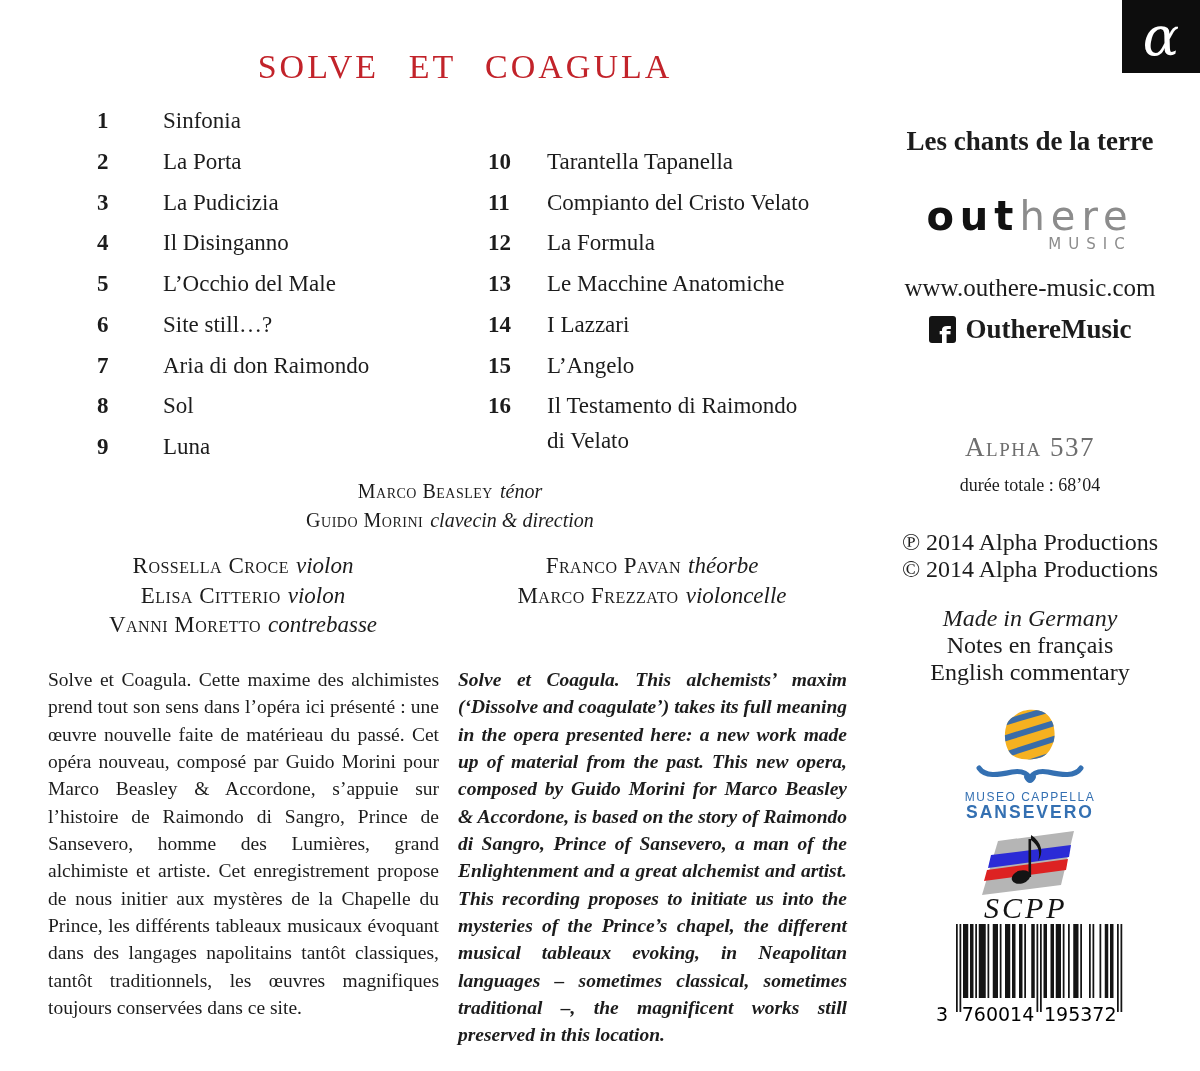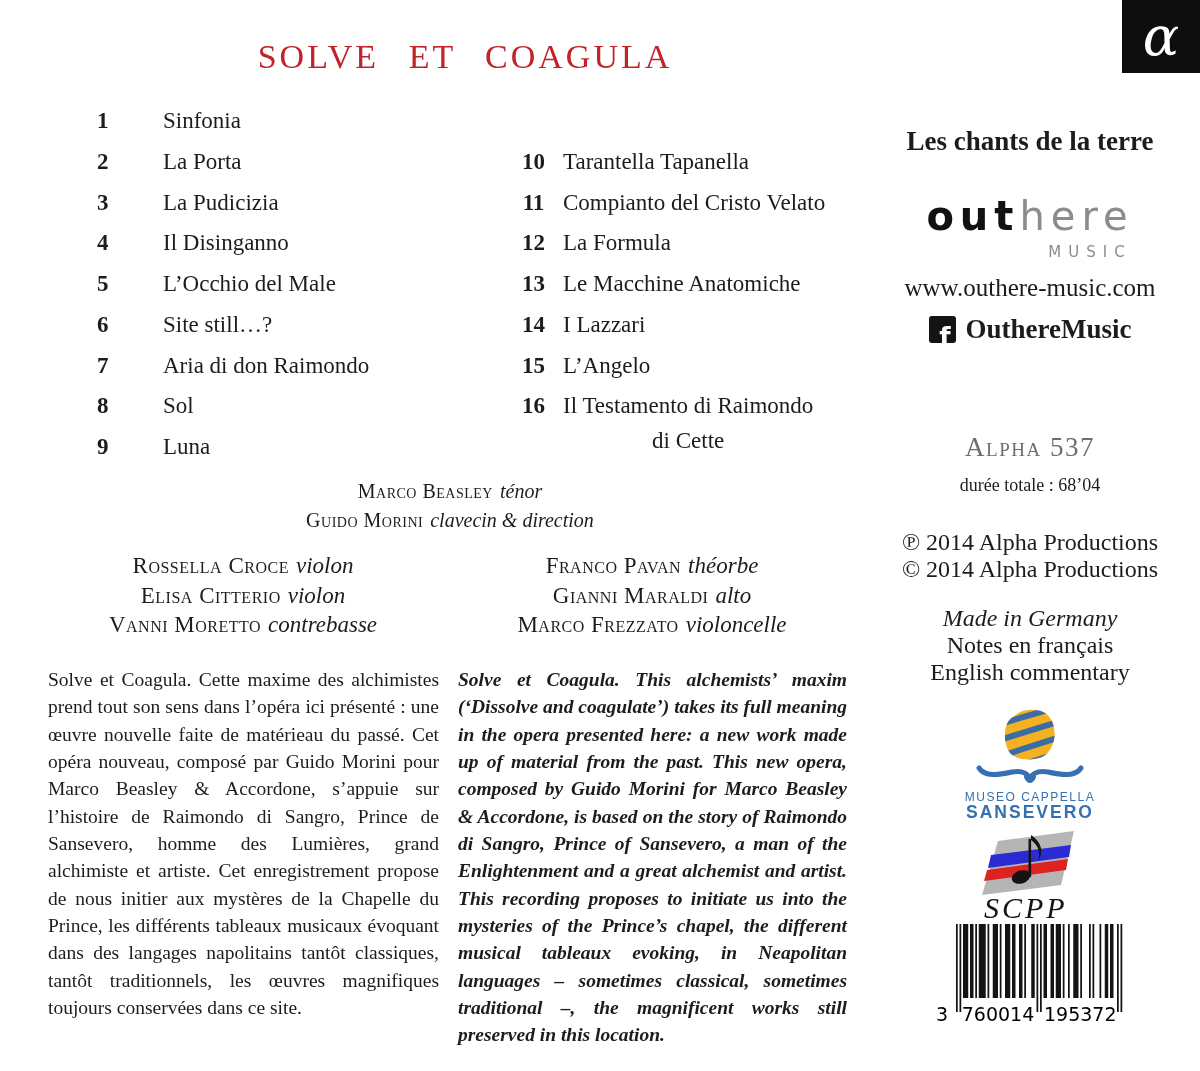--- a/index.html
+++ b/index.html
@@ -18,27 +18,27 @@
   *{margin:0;padding:0;box-sizing:border-box;}
   body{background:#ffffff;font-family:"Liberation Serif",serif;color:var(--text);}
   .cover{position:relative;width:1200px;height:1071px;background:#ffffff;overflow:hidden;}
 
   
   .alpha-box{position:absolute;left:1122px;top:0;width:78px;height:73px;background:#0d0d0d;
     display:flex;align-items:center;justify-content:center;}
   .alpha-box span{color:#ffffff;font-family:"DejaVu Serif",serif;font-style:italic;font-size:54px;line-height:1;}
 
   
-  .title{position:absolute;left:0;top:40px;width:930px;text-align:center;
+  .title{position:absolute;left:0;top:50px;width:930px;text-align:center;
     color:var(--title-red);font-size:34px;font-weight:500;letter-spacing:3px;word-spacing:18px;line-height:1;}
 
   
   .tracks{position:absolute;font-size:23px;}
   .tracks-left{left:97px;top:107px;}
-  .tracks-right{left:504px;top:147.8px;text-align:center;}
+  .tracks-right{left:488px;top:147.8px;}
   .track-row{display:flex;align-items:flex-start;height:40.75px;}
   .track-num{font-weight:700;width:66px;flex:0 0 auto;line-height:28px;}
   .tracks-right .track-num{width:59px;}
   .track-title{white-space:pre-line;line-height:28px;}
   .tracks-right .track-row:last-child{height:auto;}
   .tracks-right .track-row:last-child .track-title{line-height:35px;margin-top:-4px;}
 
   
   .credits{position:absolute;text-align:center;}
   .principals{left:60px;top:477px;width:780px;font-size:20px;}
@@ -59,21 +59,21 @@
   .side{position:absolute;left:880px;width:300px;text-align:center;}
   .collection{top:126px;font-size:27px;font-weight:700;}
   .outhere-wrap{top:196px;}
   .outhere-logo{position:relative;width:fit-content;margin:0 auto;
     font-family:"DejaVu Sans",sans-serif;font-size:40px;letter-spacing:6px;line-height:1;}
   .ot-black{font-weight:700;color:var(--logo-black);}
   .ot-gray{font-weight:400;color:var(--outhere-gray);}
   .ot-staff{position:absolute;left:86px;top:-16px;width:56px;z-index:-1;}
   .ot-staff i{display:block;height:1.5px;background:#adadad;margin-bottom:6px;}
   .ot-music{font-family:"DejaVu Sans",sans-serif;font-size:15px;letter-spacing:7px;
-    color:var(--outhere-gray);text-align:right;padding-right:2px;margin-top:9px;}
+    color:var(--outhere-gray);text-align:right;padding-right:2px;margin-top:1px;}
   .website{top:274px;font-size:25px;font-weight:400;}
   .fb-row{top:314px;display:flex;align-items:center;justify-content:center;gap:10px;}
   .fb-icon{width:27px;height:27px;background:#141414;border-radius:3px;overflow:hidden;
     display:flex;justify-content:center;align-items:flex-end;}
   .fb-icon span{color:#fff;font-family:"DejaVu Sans",sans-serif;font-weight:700;font-size:26px;line-height:1;margin-bottom:-7px;margin-left:6px;}
   .fb-name{font-size:27px;font-weight:700;}
   .catalog{top:432px;font-size:27px;font-variant:small-caps;letter-spacing:1.5px;color:var(--catalog-gray);}
   .duration{top:475px;font-size:18px;}
   .p-line{top:529px;font-size:24px;}
   .c-line{top:556px;font-size:24px;}
@@ -171,21 +171,21 @@
       </div>
 
       <div class="track-row">
         <span class="track-num">15</span>
         <span class="track-title">L’Angelo</span>
       </div>
 
       <div class="track-row">
         <span class="track-num">16</span>
         <span class="track-title">Il Testamento di Raimondo
-di Cette</span>
+di Velato</span>
       </div>
     </div>
 
   <div class="credits principals">
 
       <div class="credit-line">
         <span class="credit-name">Marco Beasley</span><span class="credit-role">ténor</span>
       </div>
 
       <div class="credit-line">
@@ -206,23 +206,20 @@
       <div class="credit-line">
         <span class="credit-name">Vanni Moretto</span><span class="credit-role">contrebasse</span>
       </div>
     </div>
   <div class="credits musicians musicians-right">
 
       <div class="credit-line">
         <span class="credit-name">Franco Pavan</span><span class="credit-role">théorbe</span>
       </div>
 
-      <div class="credit-line">
-        <span class="credit-name">Gianni Maraldi</span><span class="credit-role">alto</span>
-      </div>
 
       <div class="credit-line">
         <span class="credit-name">Marco Frezzato</span><span class="credit-role">violoncelle</span>
       </div>
     </div>
 
   <p class="note note-fr">Solve et Coagula. Cette maxime des alchimistes prend tout son sens dans l’opéra ici présenté : une œuvre nouvelle faite de matérieau du passé. Cet opéra nouveau, composé par Guido Morini pour Marco Beasley &amp; Accordone, s’appuie sur l’histoire de Raimondo di Sangro, Prince de Sansevero, homme des Lumières, grand alchimiste et artiste. Cet enregistrement propose de nous initier aux mystères de la Chapelle du Prince, les différents tableaux musicaux évoquant dans des langages napolitains tantôt classiques, tantôt traditionnels, les œuvres magnifiques toujours conservées dans ce site.</p>
   <p class="note note-en">Solve et Coagula. This alchemists’ maxim (‘Dissolve and coagulate’) takes its full meaning in the opera presented here: a new work made up of material from the past. This new opera, composed by Guido Morini for Marco Beasley &amp; Accordone, is based on the story of Raimondo di Sangro, Prince of Sansevero, a man of the Enlightenment and a great alchemist and artist. This recording proposes to initiate us into the mysteries of the Prince’s chapel, the different musical tableaux evoking, in Neapolitan languages – sometimes classical, sometimes traditional –, the magnificent works still preserved in this location.</p>
 
   <div class="side collection">Les chants de la terre</div>

